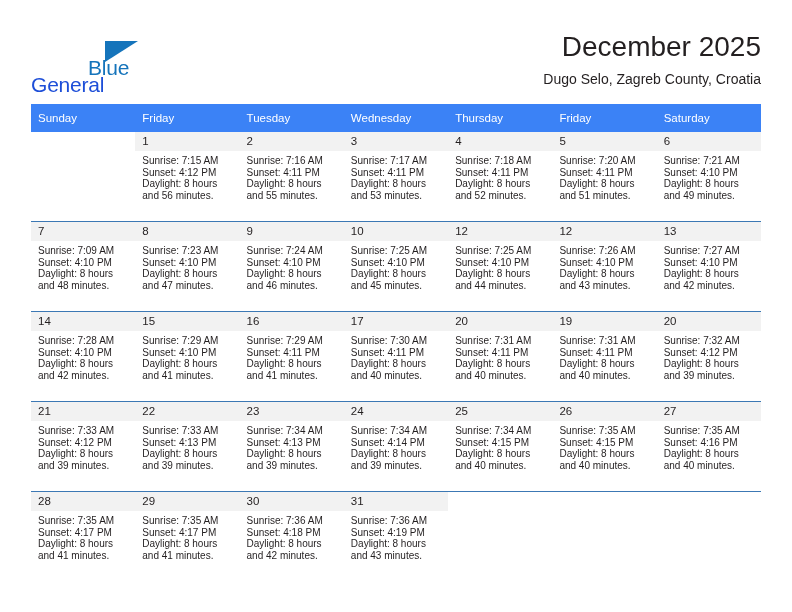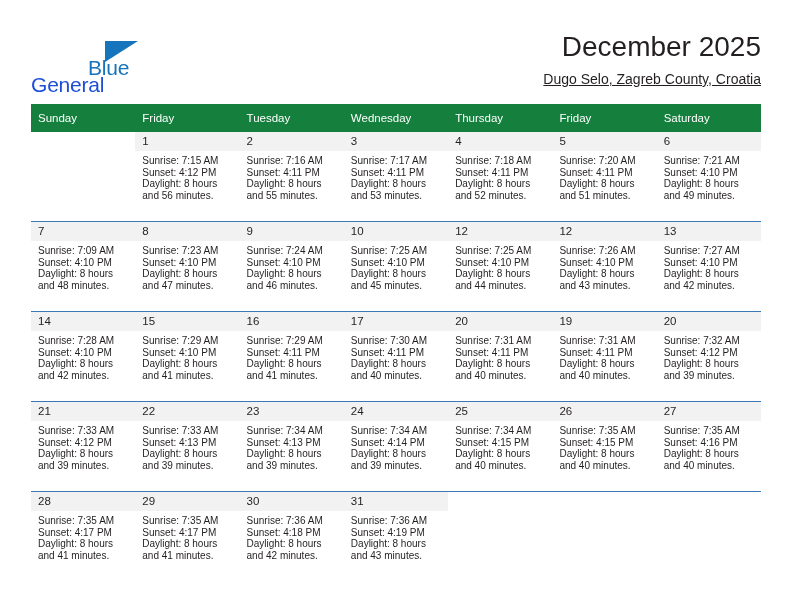--- a/index.html
+++ b/index.html
@@ -78,36 +78,35 @@
     color: #231f20;
     line-height: 34px;
     white-space: nowrap;
   }
   .cal-subtitle {
     font-size: 14px;
     color: #231f20;
     line-height: 22px;
     margin-top: 4px;
     white-space: nowrap;
-    text-decoration: underline;
   }
 
   
   .calendar {
     position: absolute;
     left: 31px;
     top: 104px;
     width: 730px;
     border-collapse: collapse;
     table-layout: fixed;
   }
   .calendar col { width: 104.28px; }
 
   thead th {
-    background: #15803d;
+    background: #3b82f6;
     color: #ffffff;
     font-size: 11.5px;
     font-weight: normal;
     text-align: left;
     padding: 5px 0 5px 7px;
     height: 18px;
     vertical-align: middle;
     border: none;
   }
 

